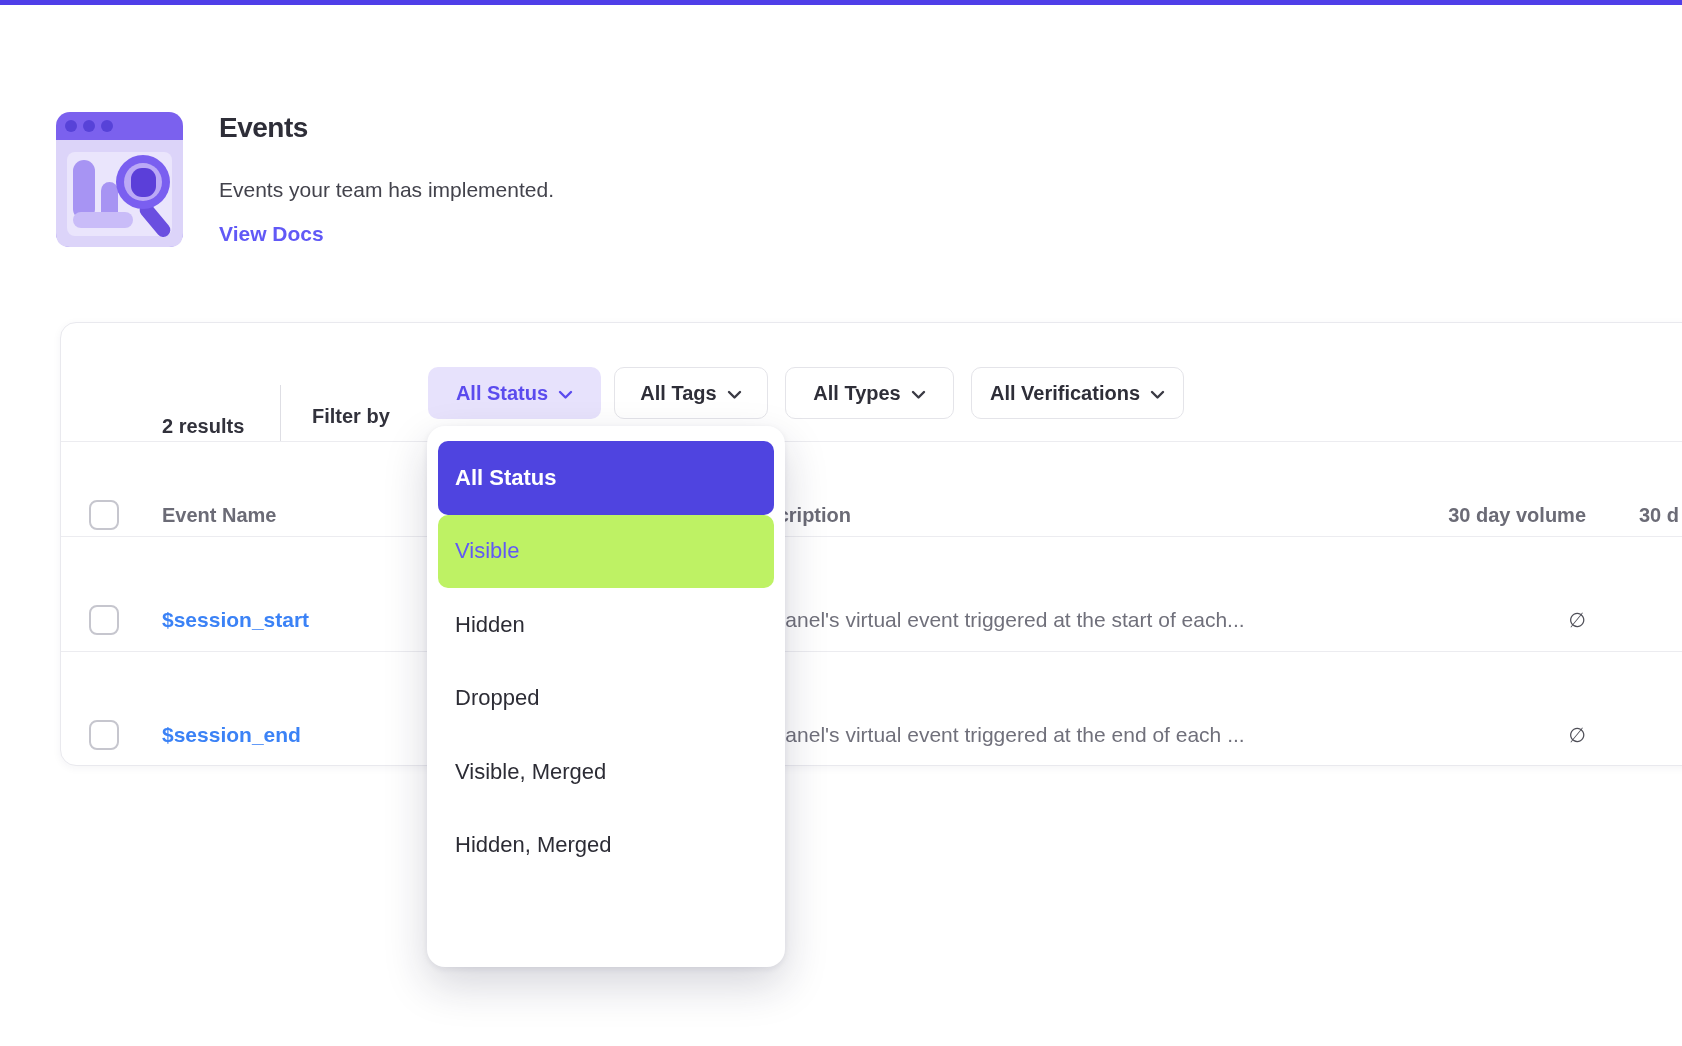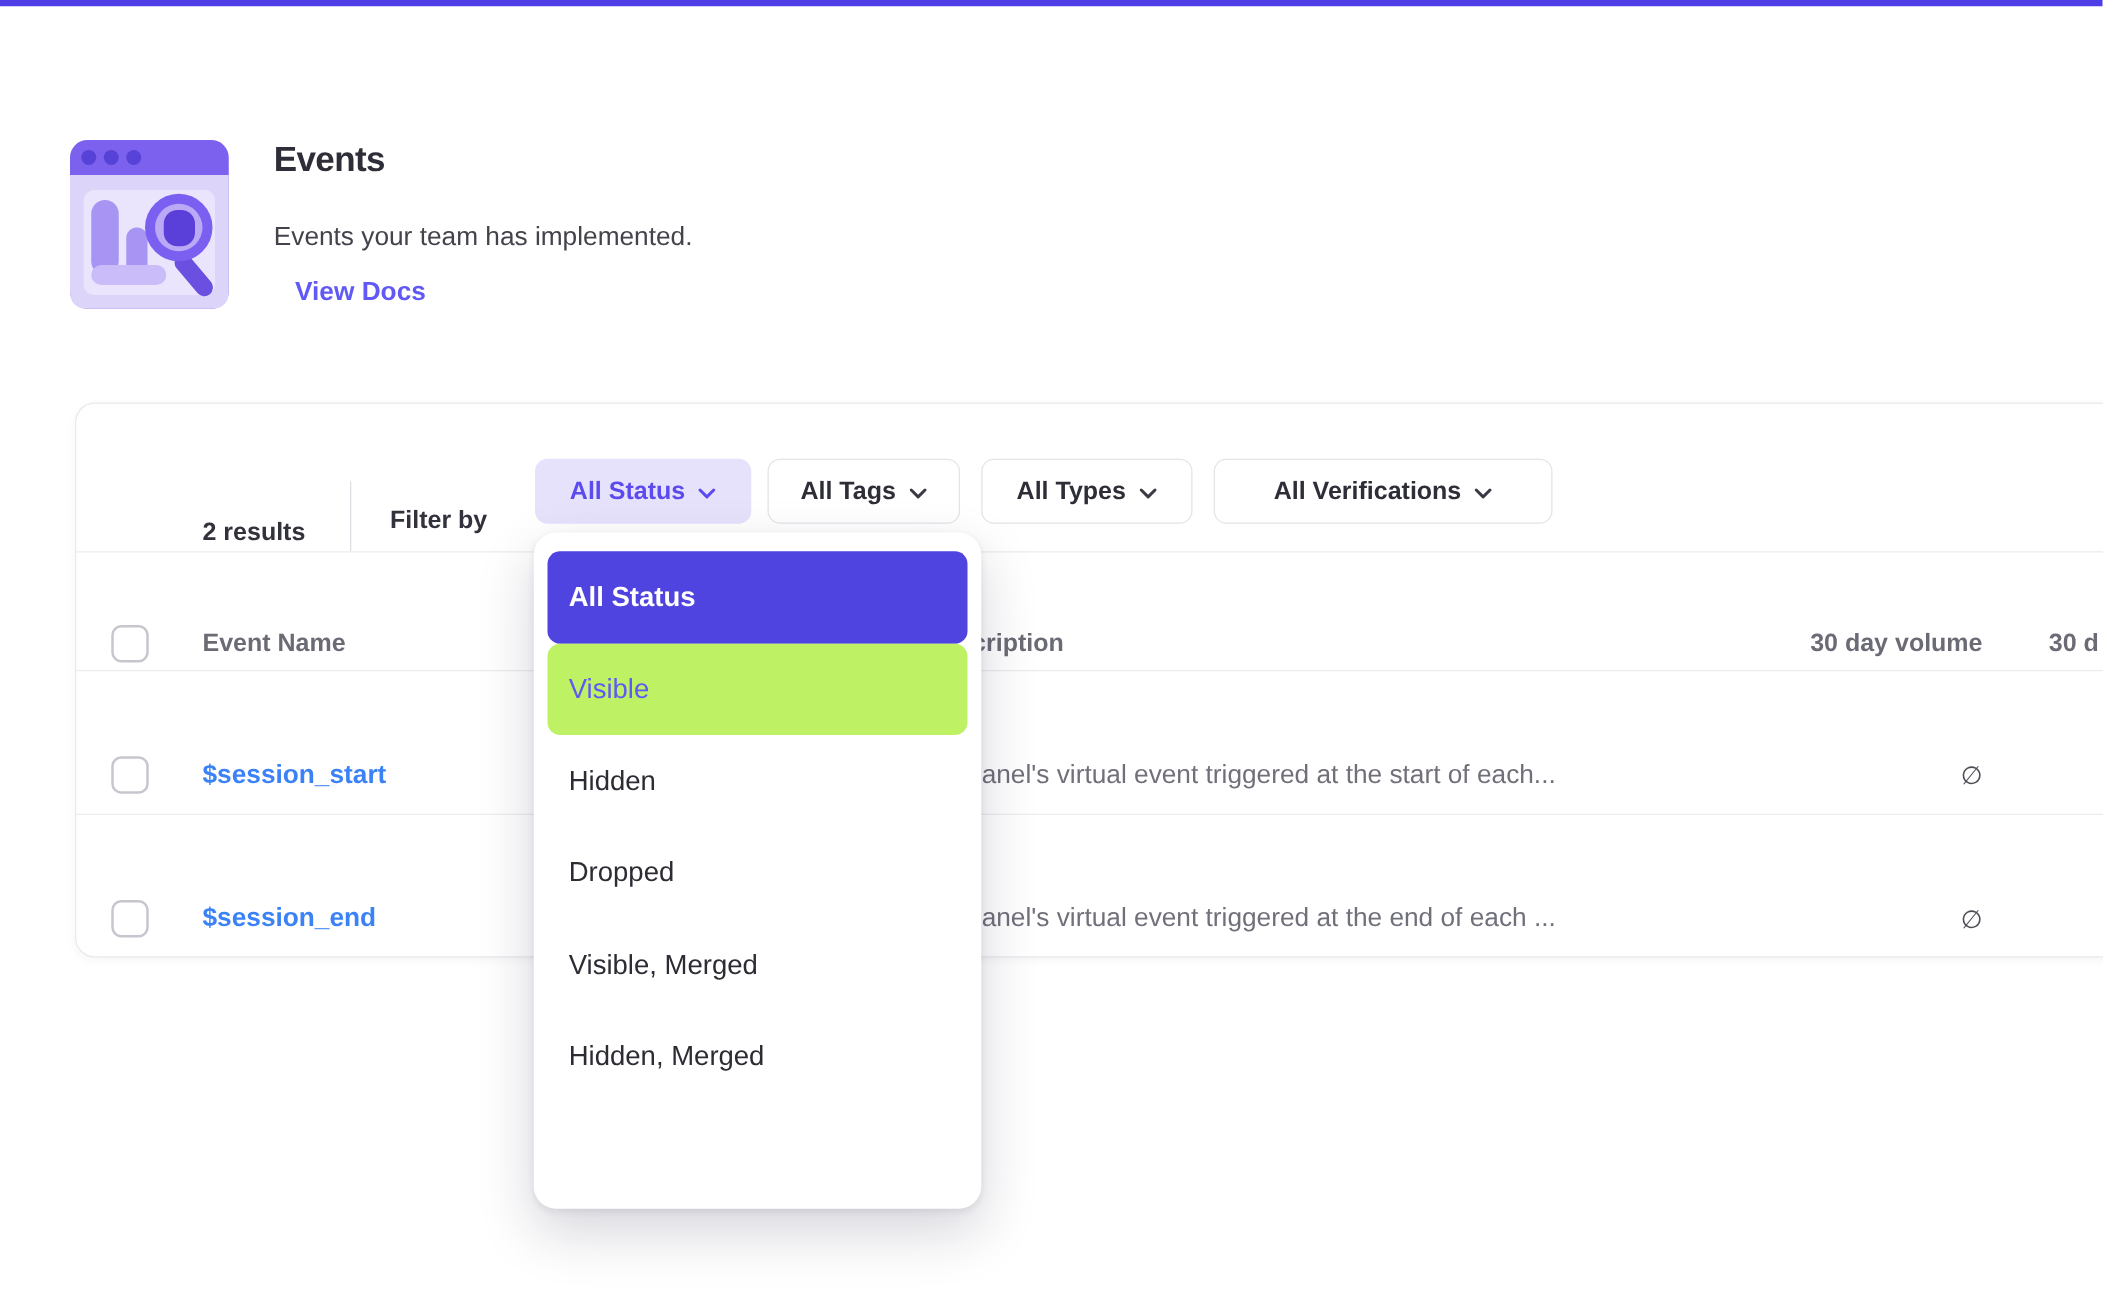--- a/index.html
+++ b/index.html
@@ -7,42 +7,42 @@
               font-family:"Liberation Sans", sans-serif; }
 
   .topbar { position:absolute; left:0; top:0; width:1682px; height:5px; background:#4F3EE8; }
 
   
   .app-icon { position:absolute; left:55px; top:108px; width:129px; height:143px; }
   .page-title { position:absolute; left:219px; top:112px; font-size:28px; font-weight:700;
                 color:#2e2e38; letter-spacing:-0.5px; }
   .page-subtitle { position:absolute; left:219px; top:178px; font-size:21px; color:#43434c; }
   .docs-link { position:absolute; left:219px; top:222px; font-size:21px; font-weight:600;
-               color:#6159F6; text-decoration:none; cursor:pointer;margin-left:17px; }
+               color:#6159F6; text-decoration:none; cursor:pointer; }
 
   
   .card { position:absolute; left:60px; top:322px; width:1700px; height:444px;
           background:#fff; border:1px solid #E9E9EE; border-radius:16px;
           box-shadow:0 2px 8px rgba(40,40,70,0.05); }
 
   
   .toolbar-text { position:absolute; font-size:20px; font-weight:600; color:#32323c; }
   .results-count { left:101px; top:92px; }
   .toolbar-divider { position:absolute; left:219px; top:62px; width:1px; height:56px; background:#DEDEE4; }
   .filter-by { left:251px; top:82px; }
 
   .filter-btn { position:absolute; top:44px; height:52px; border-radius:10px;
                 display:flex; align-items:center; justify-content:center; gap:10px;
                 font-size:20px; font-weight:600; color:#2e2e38; background:#fff;
                 border:1px solid #E4E4E9; cursor:pointer; }
   .filter-btn .chev { margin-top:3px; }
   .btn-status { left:367px; width:173px; background:#E7E2FC; border:none; color:#5B4BEE; }
   .btn-tags   { left:553px; width:154px; }
   .btn-types  { left:724px; width:169px; }
-  .btn-verif  { left:910px; width:271px; }
+  .btn-verif  { left:910px; width:213px; }
 
   
   .hline { position:absolute; left:0; width:100%; height:1px; background:#ECECF0; }
   .line-head { top:118px; } .line-r1 { top:213px; } .line-r2 { top:328px; }
 
   .trow { position:absolute; left:0; width:100%; }
   .thead { top:118px; height:95px; }
   .row1  { top:213px; height:115px; }
   .row2  { top:328px; height:116px; }
   .cell { position:absolute; top:50%; transform:translateY(-50%); white-space:nowrap;margin-top:26px; }

